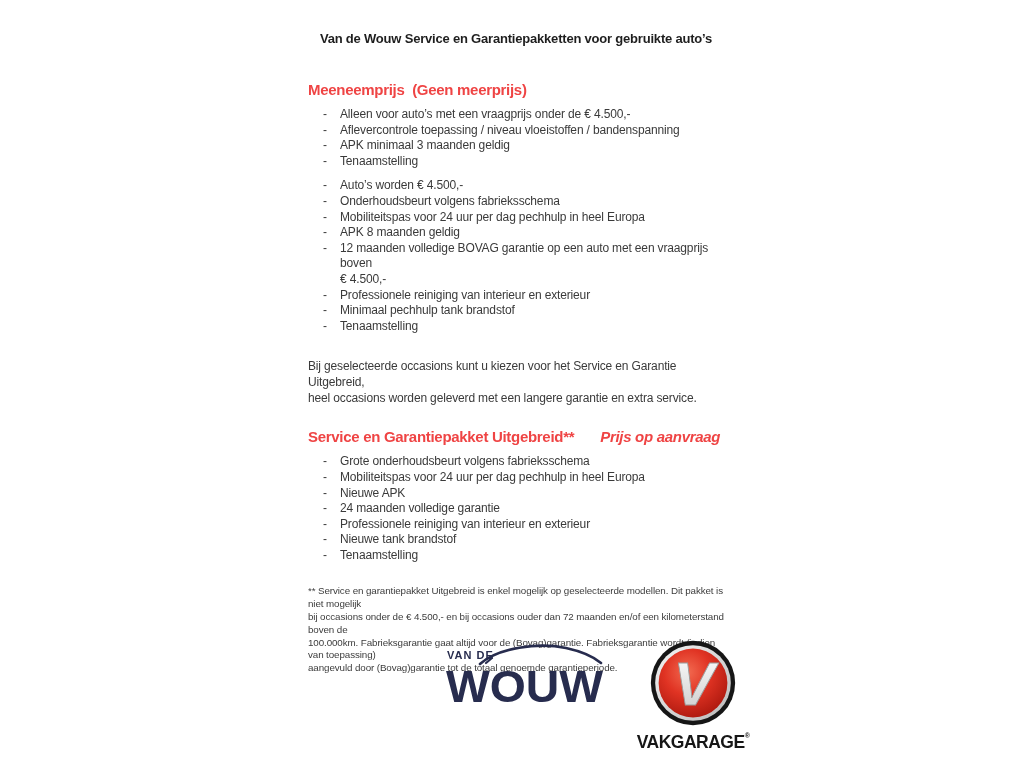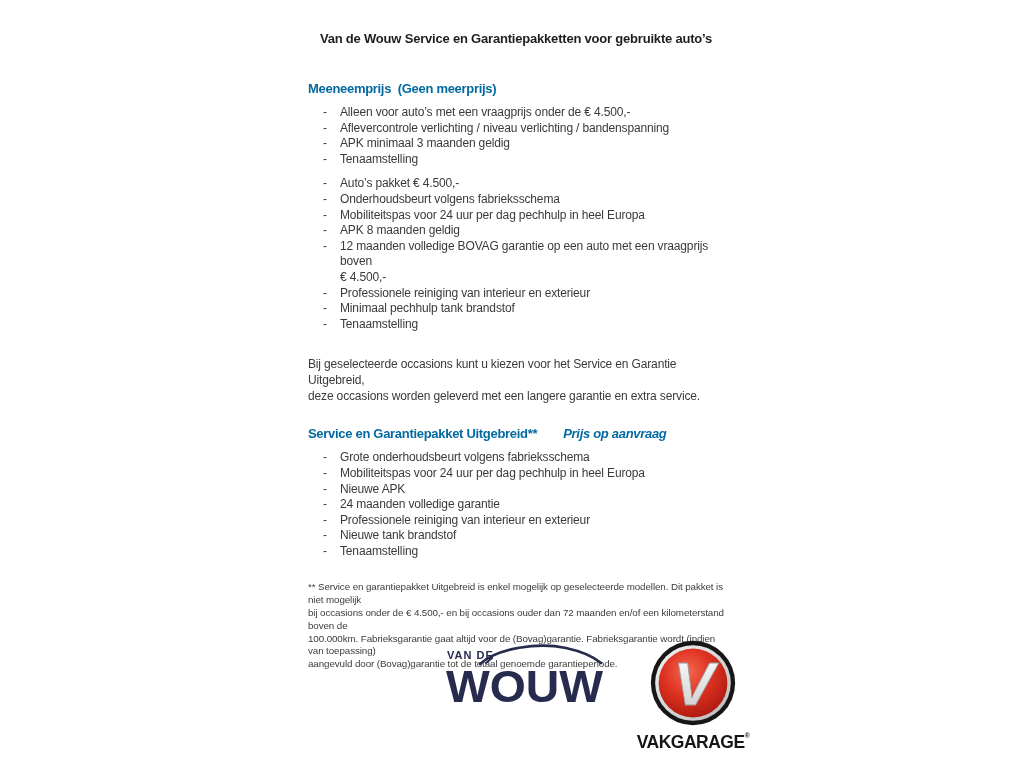--- a/index.html
+++ b/index.html
@@ -21,23 +21,23 @@
   }
   .title {
     text-align:center;
     font-size:13px;
     font-weight:bold;
     color:#1e1e1e;
     letter-spacing:-0.2px;
     white-space:pre-wrap;
   }
   .section-heading {
-    font-size:13px;
-    font-weight:bold;
-    color:#0369a1;
+    font-size:15px;
+    font-weight:bold;
+    color:#ef4444;
     letter-spacing:-0.3px;
     white-space:pre-wrap;
   }
   .sec1-heading { margin-top:35px; }
   .sec2-heading { margin-top:25px; }
   .sec3-heading { margin-top:22px; }
   .price-label { margin-left:26px;font-style:italic; }
   .bullet-list { margin-top:9px; }
   .li {
     display:flex;
@@ -119,36 +119,36 @@
     <div class="title">Van de Wouw Service en Garantiepakketten voor gebruikte auto’s</div>
 
     <div class="section-heading sec1-heading">Meeneemprijs  (Geen meerprijs)</div>
     <div class="bullet-list">
       <div class="li">
           <span class="dash">-</span>
           <span class="li-text">Alleen voor auto’s met een vraagprijs onder de € 4.500,-</span>
         </div>
       <div class="li">
           <span class="dash">-</span>
-          <span class="li-text">Aflevercontrole verlichting / niveau verlichting / bandenspanning</span>
+          <span class="li-text">Aflevercontrole toepassing / niveau vloeistoffen / bandenspanning</span>
         </div>
       <div class="li">
           <span class="dash">-</span>
           <span class="li-text">APK minimaal 3 maanden geldig</span>
         </div>
       <div class="li">
           <span class="dash">-</span>
           <span class="li-text">Tenaamstelling</span>
         </div>
     </div>
 
     <div class="bullet-list">
       <div class="li">
           <span class="dash">-</span>
-          <span class="li-text">Auto’s pakket € 4.500,-</span>
+          <span class="li-text">Auto’s worden € 4.500,-</span>
         </div>
       <div class="li">
           <span class="dash">-</span>
           <span class="li-text">Onderhoudsbeurt volgens fabrieksschema</span>
         </div>
       <div class="li">
           <span class="dash">-</span>
           <span class="li-text">Mobiliteitspas voor 24 uur per dag pechhulp in heel Europa</span>
         </div>
       <div class="li">
@@ -168,21 +168,21 @@
           <span class="dash">-</span>
           <span class="li-text">Minimaal pechhulp tank brandstof</span>
         </div>
       <div class="li">
           <span class="dash">-</span>
           <span class="li-text">Tenaamstelling</span>
         </div>
     </div>
 
     <div class="paragraph">Bij geselecteerde occasions kunt u kiezen voor het Service en Garantie Uitgebreid,
-deze occasions worden geleverd met een langere garantie en extra service.</div>
+heel occasions worden geleverd met een langere garantie en extra service.</div>
 
     <div class="section-heading sec3-heading"><span>Service en Garantiepakket Uitgebreid**</span><span class="price-label">Prijs op aanvraag</span></div>
     <div class="bullet-list">
       <div class="li">
           <span class="dash">-</span>
           <span class="li-text">Grote onderhoudsbeurt volgens fabrieksschema</span>
         </div>
       <div class="li">
           <span class="dash">-</span>
           <span class="li-text">Mobiliteitspas voor 24 uur per dag pechhulp in heel Europa</span>

